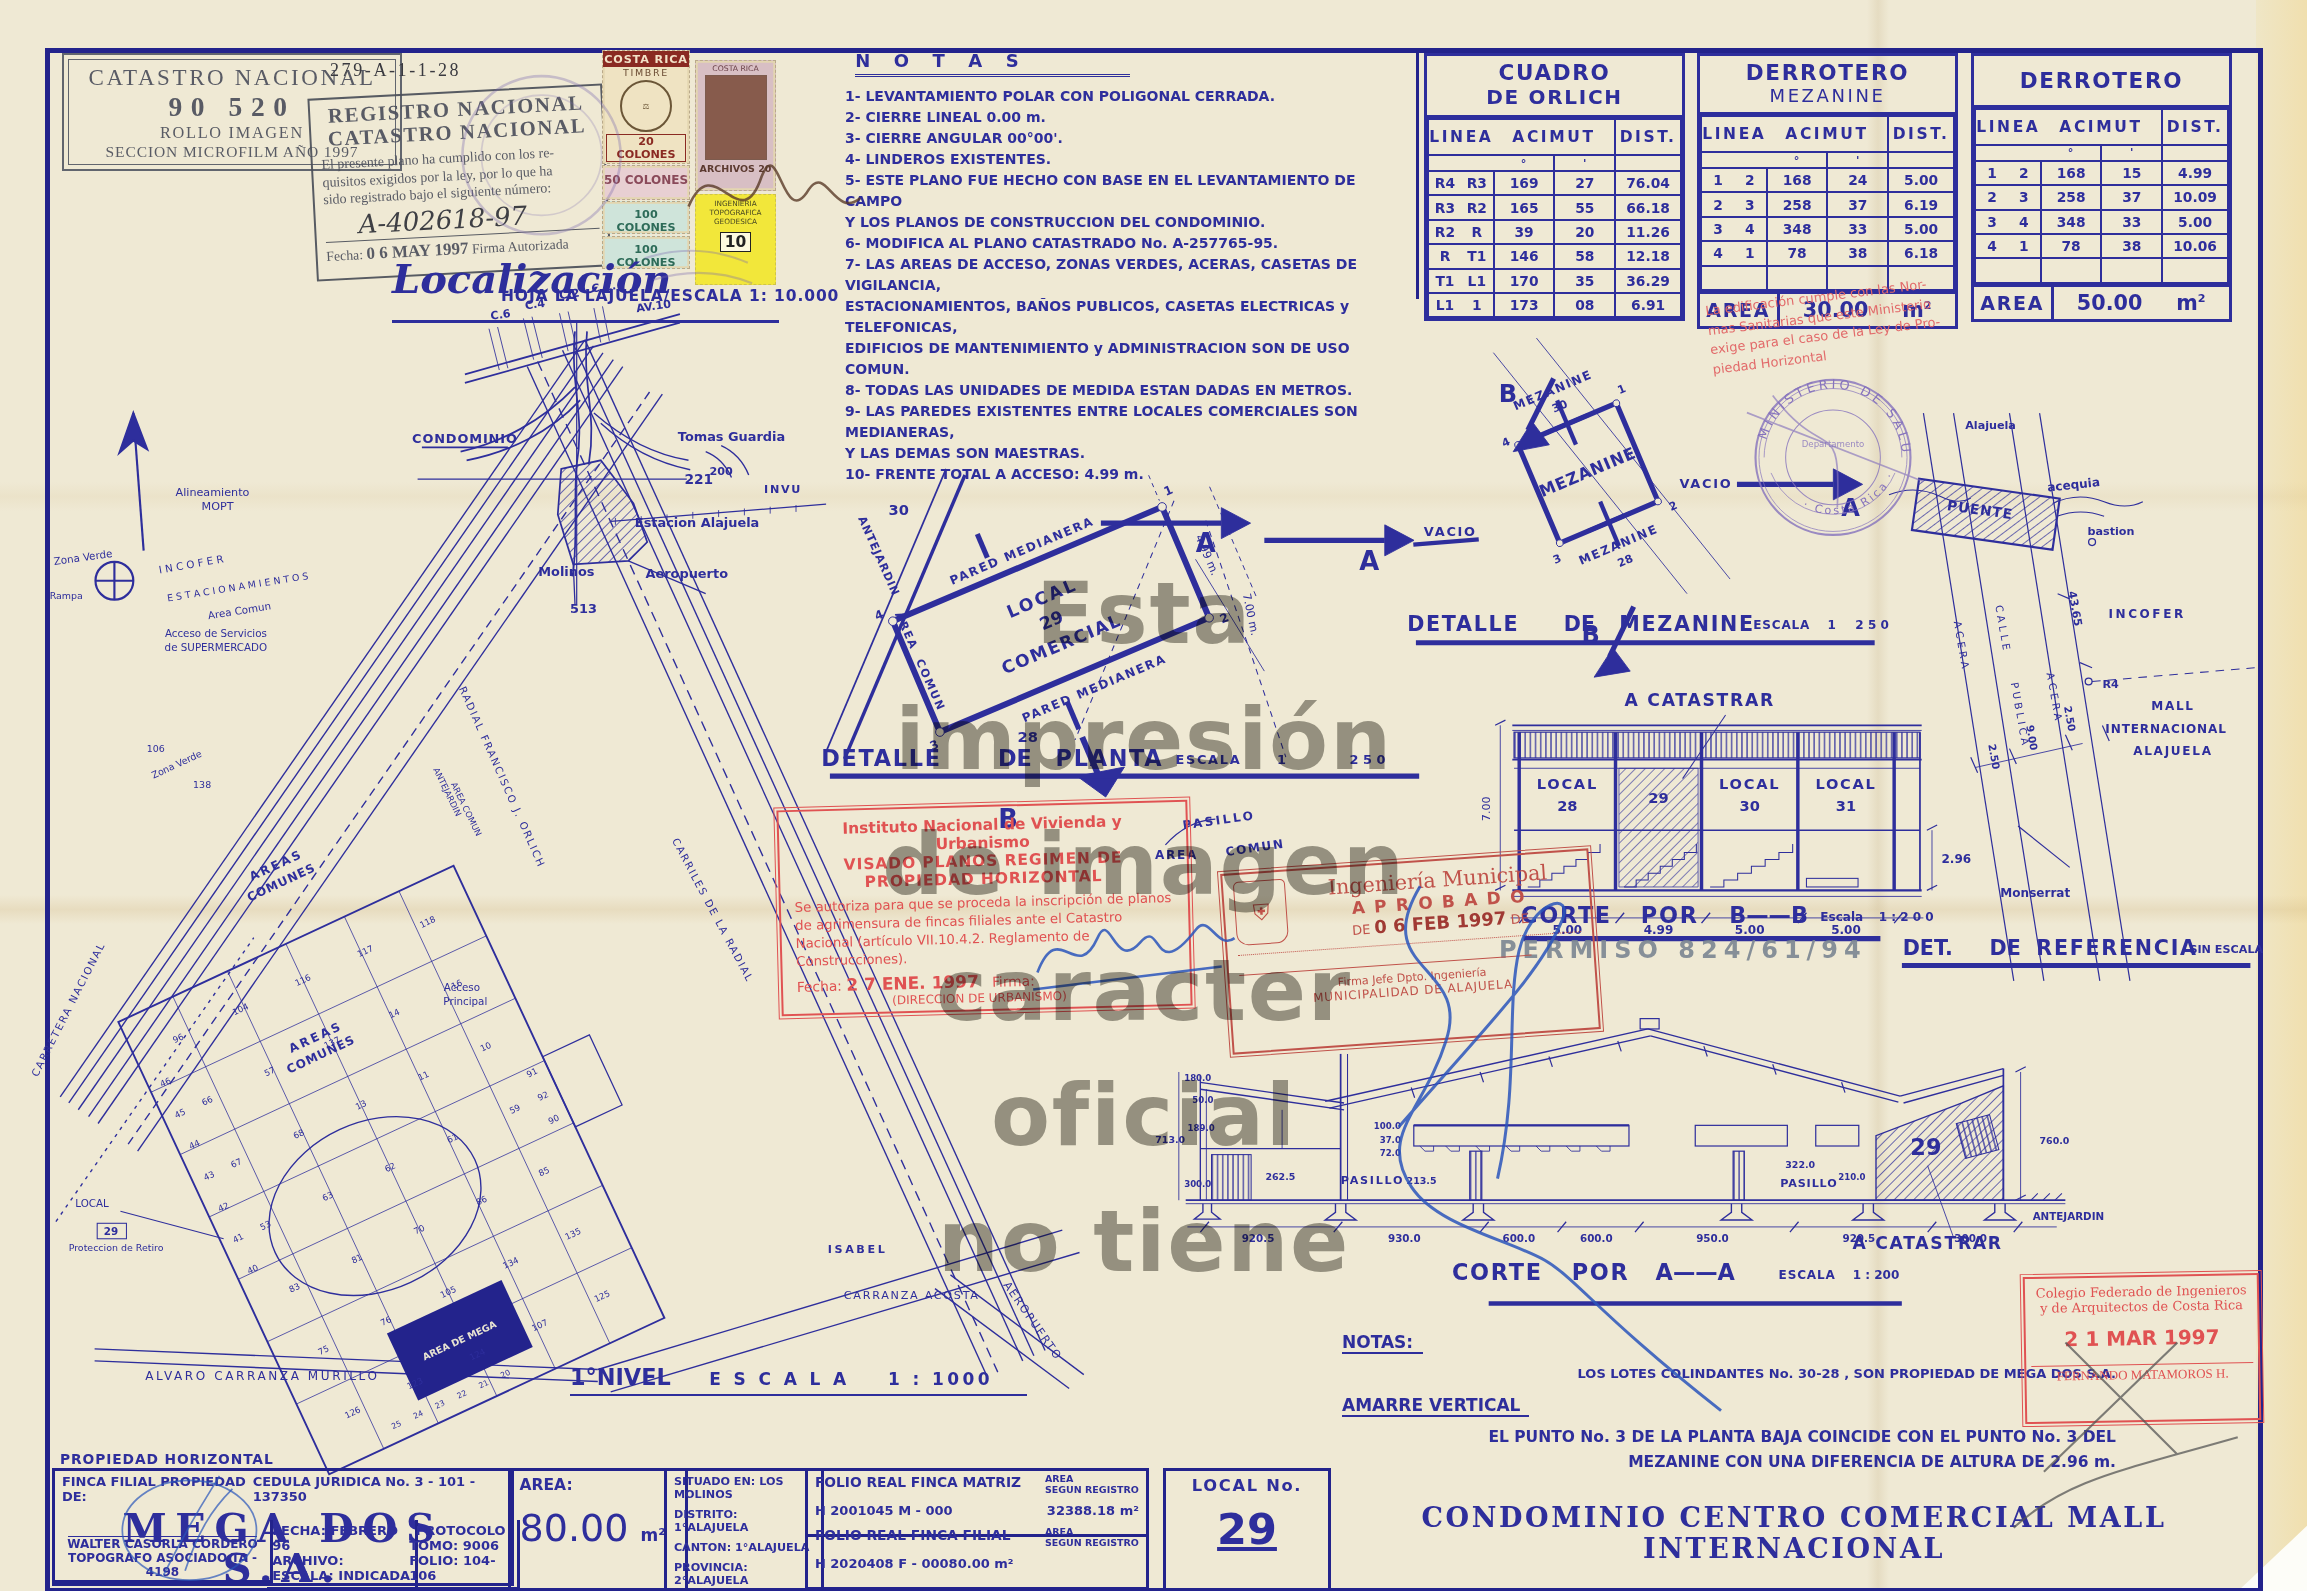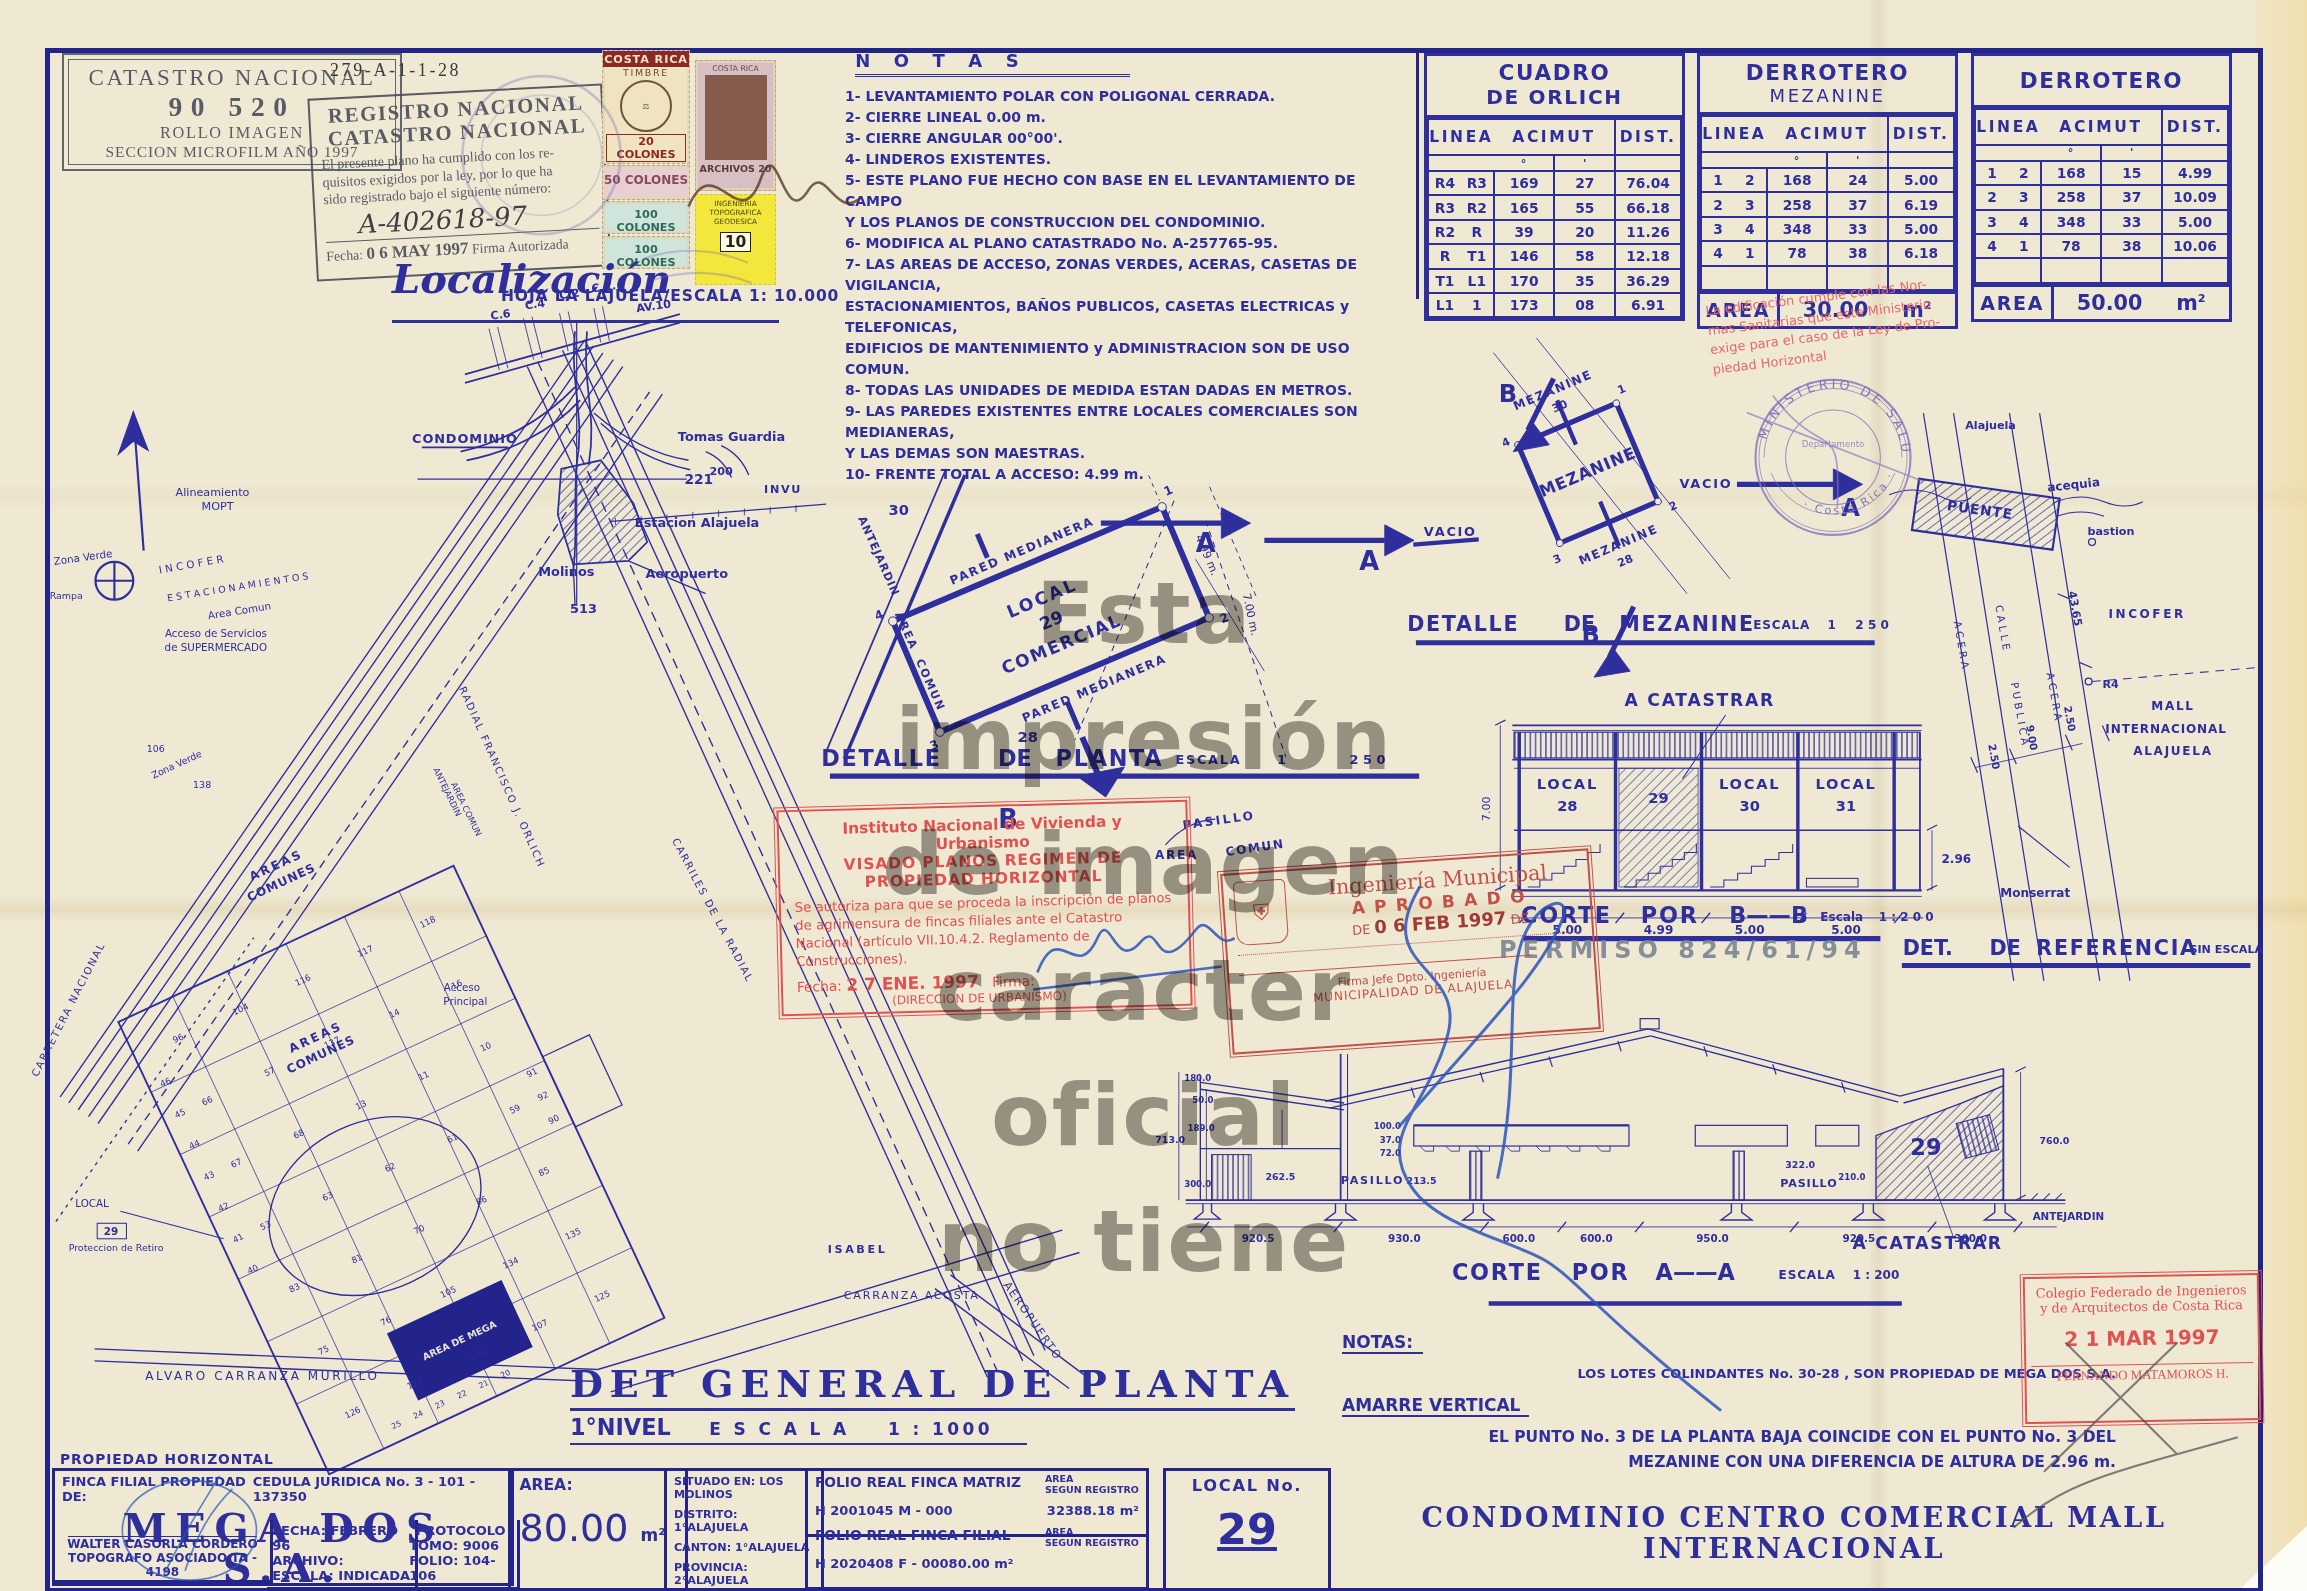--- a/index.html
+++ b/index.html
@@ -569,21 +569,20 @@
         <text x="74" y="1106" font-size="12" text-anchor="middle" font-weight="bold">29</text>
         <text x="80" y="1124" font-size="11" text-anchor="middle">Proteccion de Retiro</text>
         <text x="942" y="1126" font-size="13" text-anchor="middle" font-weight="bold" letter-spacing="3">ISABEL</text>
         <text x="1005" y="1180" font-size="13" text-anchor="middle" letter-spacing="2">CARRANZA    ACOSTA</text>
         <text x="250" y="1274" font-size="14" text-anchor="middle" letter-spacing="3">ALVARO    CARRANZA    MURILLO</text>
         <text x="1142" y="1208" font-size="13" text-anchor="middle" transform="rotate(55 1142 1208)" letter-spacing="2">AEROPUERTO</text>
       </g>
   </svg>
 
   <div class="abs ink" style="left:570px;top:1361px">
-    <div class="b" style="font-size:38px;letter-spacing:6.9px;border-bottom:3.4px solid var(--ink);padding-bottom:1.7px;font-family:'DejaVu Serif',serif">DET GENERAL DE PLANTA</div>
     <div style="margin-top:3.4px;border-bottom:2.6px solid var(--ink);display:inline-block;padding:0 34px 3.4px 0">
       <span class="b" style="font-size:22.4px">1°NIVEL</span>
       <span class="b" style="font-size:17px;margin-left:34px;letter-spacing:3.4px">E S C A L A</span>
       <span class="b" style="font-size:17px;margin-left:34px;letter-spacing:3.4px">1 :   1000</span>
     </div>
   </div>
 
   <svg class="abs" style="left:817px;top:456px" width="671" height="413" viewBox="0 0 780 480" stroke="#2e2e9c" fill="none">
     <line x1="150" y1="15" x2="10" y2="345" stroke-width="2"></line>
     <line x1="172" y1="22" x2="32" y2="352" stroke-width="4"></line>

